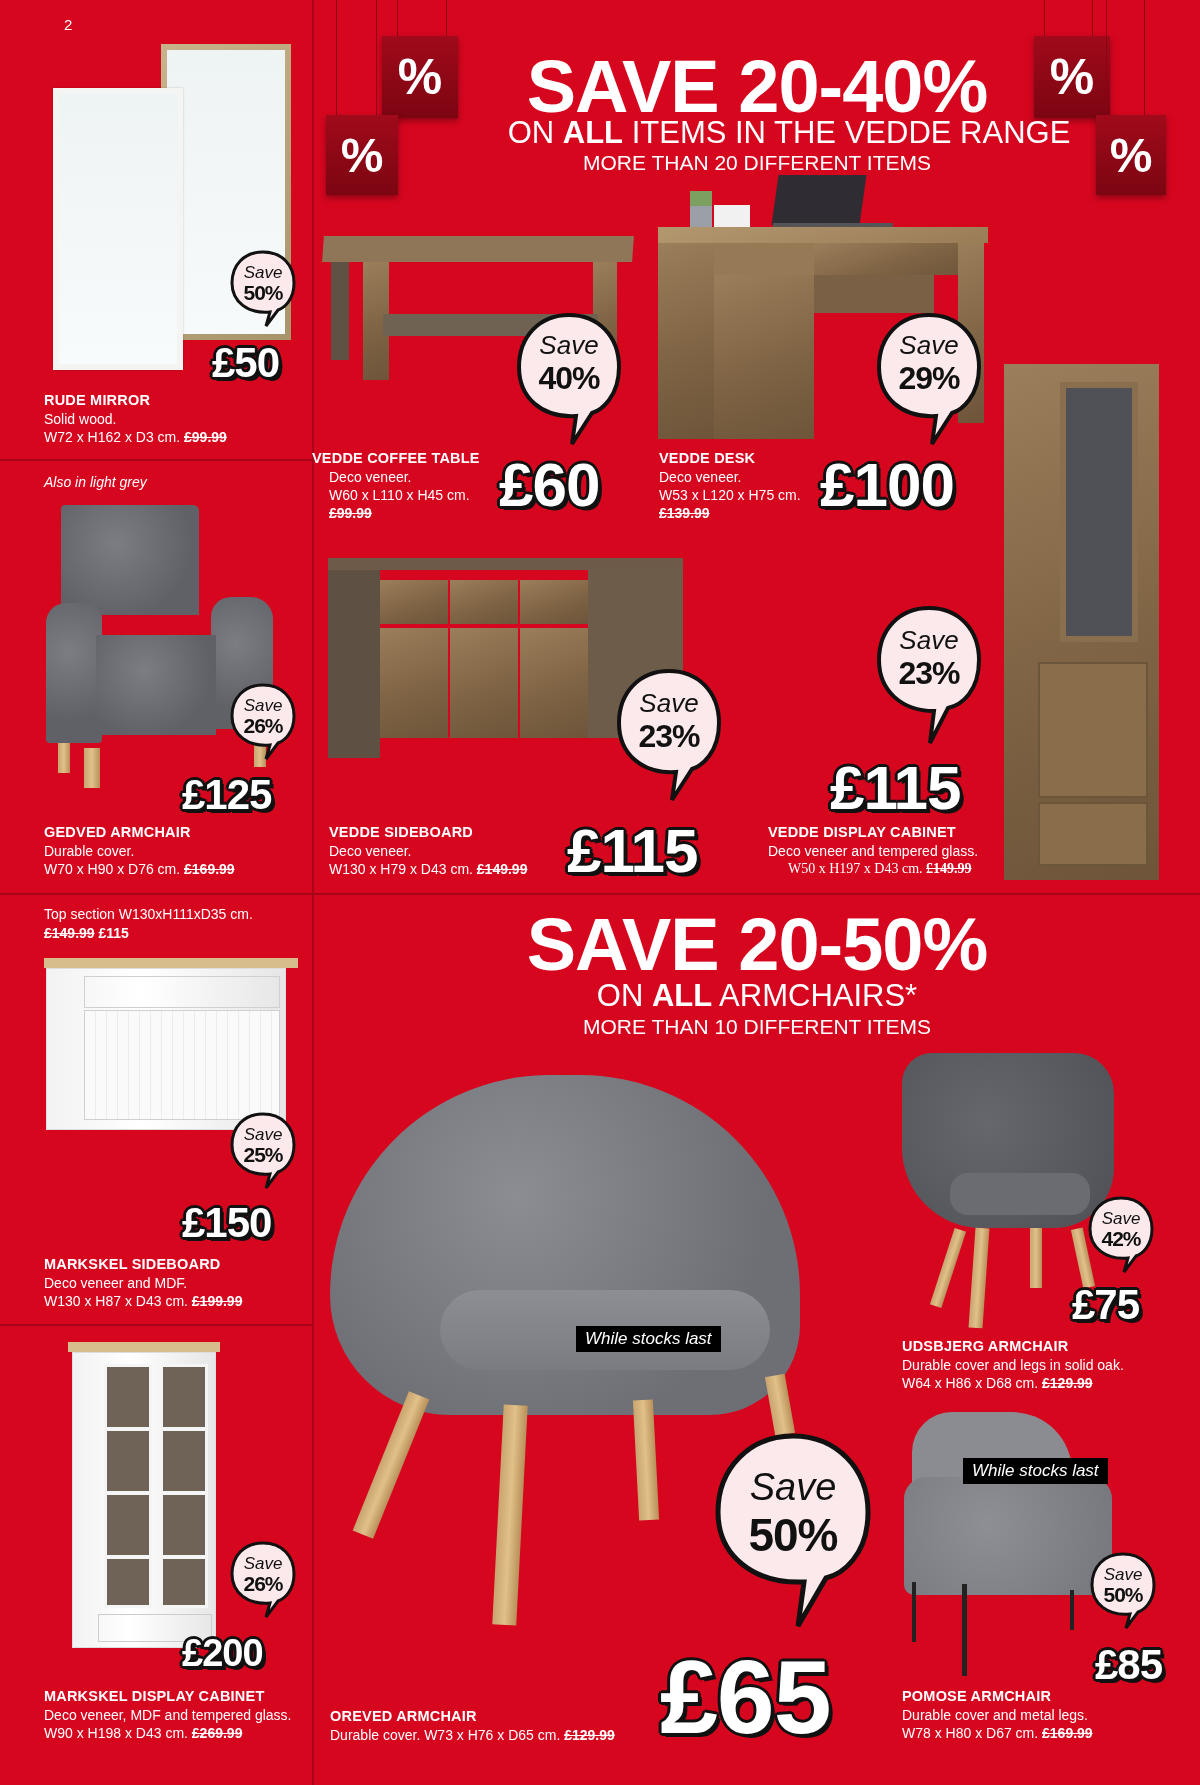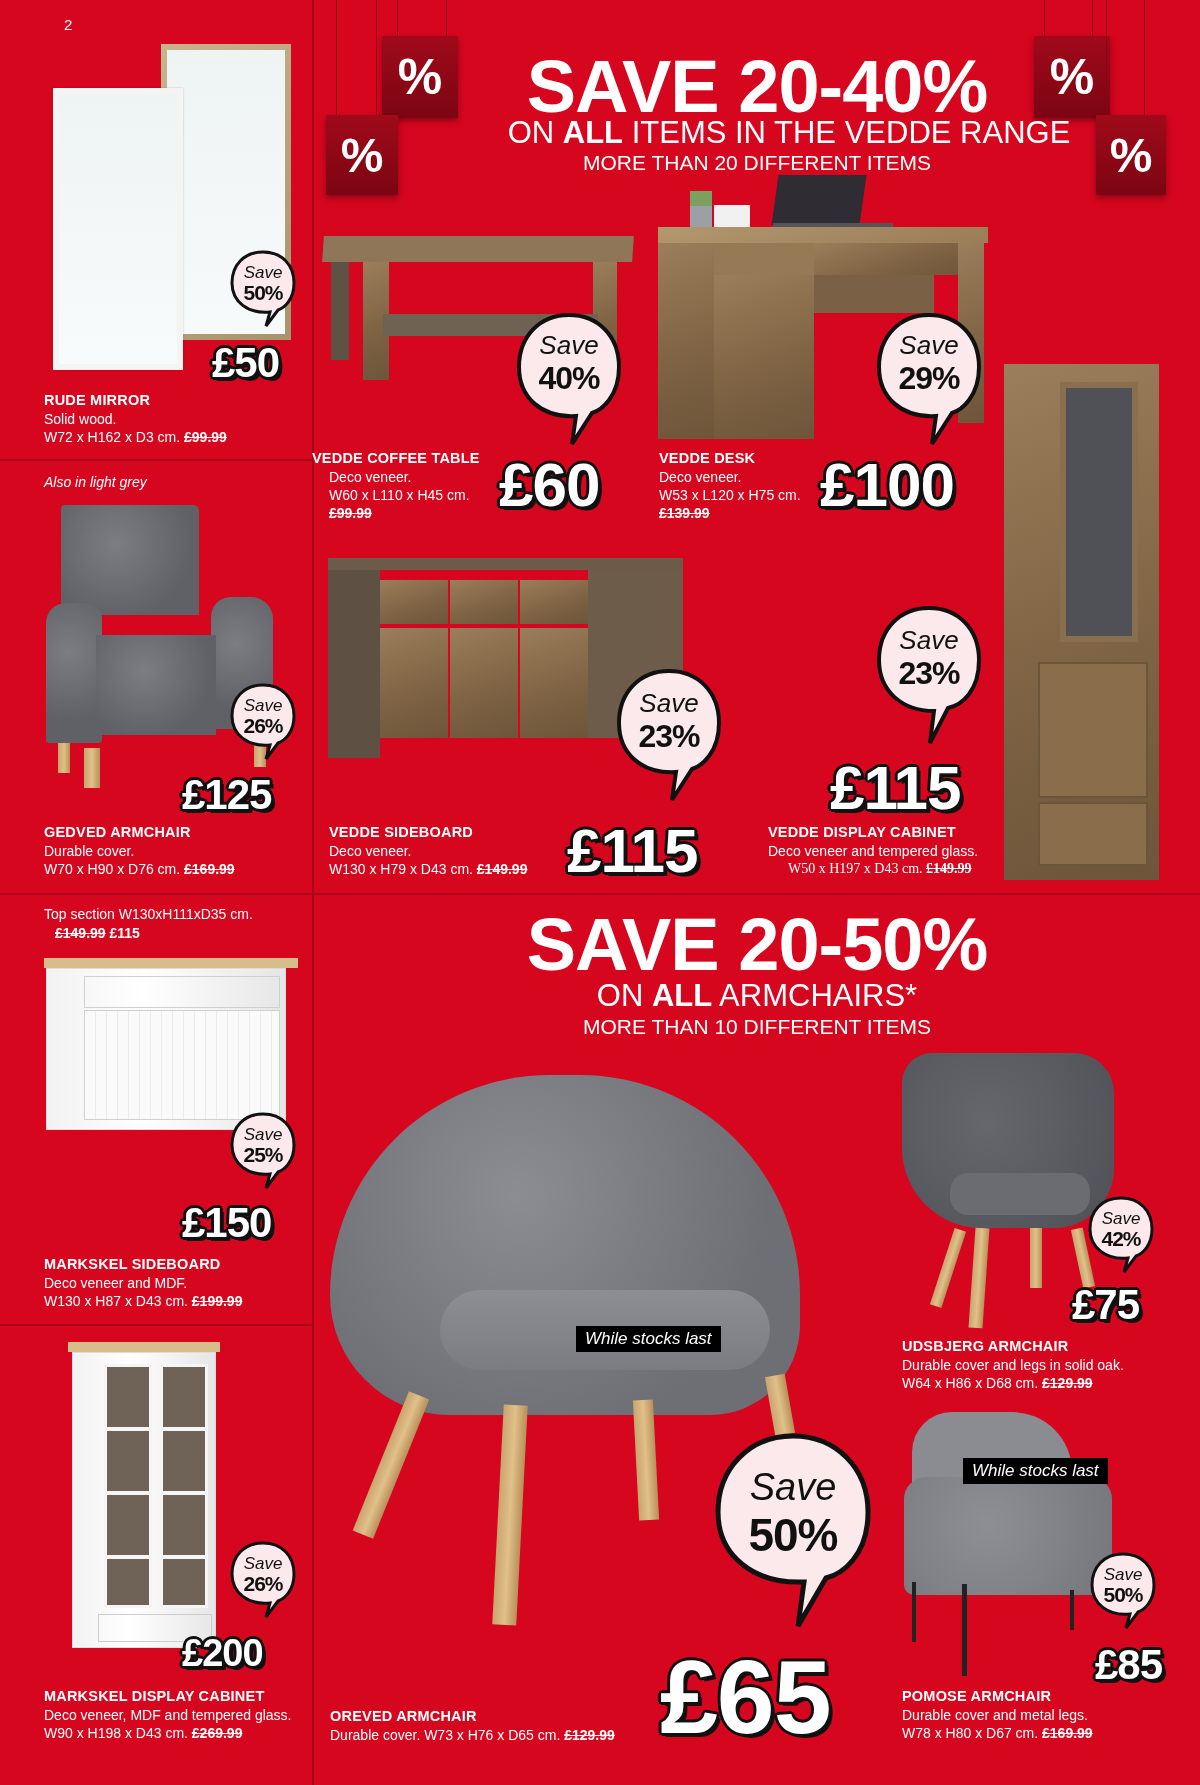--- a/index.html
+++ b/index.html
@@ -232,21 +232,21 @@
     <div class="abs ptitle" style="left:768px; top:824px;">VEDDE DISPLAY CABINET</div>
     <div class="abs pdesc" style="left:768px; top:842px;">Deco veneer and tempered glass.</div>
     <div class="abs pdesc" style="left:788px; top:860px;font-family:Liberation Serif, serif;">
       <span>W50 x H197 x D43 cm.</span>
       <span class="strike">£149.99</span>
     </div>
   </div>
 
   <div>
     <div class="abs note" style="left:44px; top:906px;">Top section W130xH111xD35 cm.</div>
-    <div class="abs note" style="left:44px; top:925px;margin-left:11px;">
+    <div class="abs note" style="left:44px; top:925px;">
       <span class="strike">£149.99</span>
       <span style="font-weight:bold;">£115</span>
     </div>
     <div class="abs" style="left:44px; top:958px; width:254px; height:182px;">
       <div class="abs wood-light" style="left:0; top:0; width:254px; height:10px; background:#d8bd8c;"></div>
       <div class="abs white-furn" style="left:2px; top:10px; width:240px; height:162px; border:1px solid #ddd;"></div>
       <div class="abs" style="left:40px; top:18px; width:196px; height:32px; border:1px solid #d0d0d0;"></div>
       <div class="abs" style="left:40px; top:52px; width:196px; height:110px; border:1px solid #d0d0d0; background:repeating-linear-gradient(90deg,#fafafa 0 10px,#ececec 10px 11px);"></div>
     </div>
     <div class="bubble" style="left:230px; top:1112px; width:66px; height:80px;">

